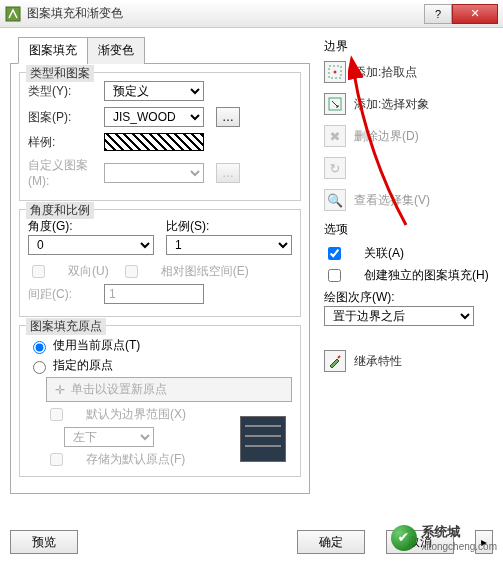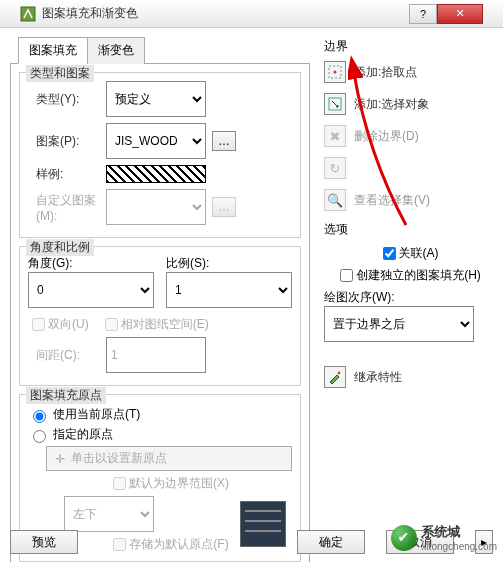--- a/index.html
+++ b/index.html
@@ -1,43 +1,43 @@
 <!DOCTYPE html>
 <html><head>
 <meta charset="utf-8">
 <style>
 * { box-sizing: border-box; font-family: "Microsoft YaHei", SimSun, sans-serif; font-size: 12px; }
 body { margin: 0; background: #fff; width: 503px; height: 562px; position: relative; overflow: hidden; }
-.titlebar { height: 28px; background: linear-gradient(#fff, #e8e8e8); border-bottom: 1px solid #ccc; display: flex; align-items: center; padding: 0 20px; }
+.titlebar { height: 28px; background: linear-gradient(#fff, #e8e8e8); border-bottom: 1px solid #ccc; display: flex; align-items: center; padding: 0 5px; }
 .titlebar .icon { width: 16px; height: 16px; margin-right: 6px; }
 .titlebar .title { flex: 1; color: #333; }
 .winbtns { display: flex; gap: 0; }
 .winbtn { width: 28px; height: 20px; border: 1px solid #aaa; background: linear-gradient(#fafafa,#e0e0e0); display: flex; align-items: center; justify-content: center; font-size: 11px; }
 .winbtn.close { background: linear-gradient(#e57373,#c62828); color:#fff; width: 46px; border-color:#a02020;}
 .winbtn.help { width: 28px; }
 .content { display: flex; padding: 8px 10px 0 10px; height: 484px; }
 .left { width: 300px; }
 .right { flex: 1; padding-left: 14px; }
 .tabs { display: flex; border-bottom: 1px solid #aaa; position: relative; padding-left: 8px; }
 .tab { padding: 4px 10px; border: 1px solid #aaa; border-bottom: none; background: #f0f0f0; margin-right: -1px; position: relative; top: 1px; }
 .tab.active { background: #fff; border-bottom: 1px solid #fff; }
 .panel { border: 1px solid #aaa; border-top: none; padding: 8px; background: #fff; }
 .group { border: 1px solid #ccc; margin-bottom: 8px; padding: 8px 8px 6px 8px; position: relative; }
 .group-title { position: absolute; top: -8px; left: 6px; background: #e5e5e5; padding: 0 4px; color: #333; }
-.row { display: flex; align-items: center; margin-bottom: 6px; gap: 6px; margin-left: 8px; }
+.row { display: flex; align-items: center; margin-bottom: 6px; gap: 12px; }
 .lbl { width: 64px; color: #333; }
 .lbl.disabled, .disabled { color: #aaa; }
-select, input[type=text] { height: 36px; border: 1px solid #888; padding: 0 4px; background: #fff; }
+select, input[type=text] { height: 20px; border: 1px solid #888; padding: 0 4px; background: #fff; }
 select { width: 100px; }
 .wide { width: 100px; }
 .dots { width: 24px; height: 20px; border: 1px solid #888; background: linear-gradient(#fafafa,#e6e6e6); display: flex; align-items:center; justify-content:center; }
 .swatch { width: 100px; height: 18px; border: 1px solid #000; background: repeating-linear-gradient(45deg,#000 0 2px,#fff 2px 6px); }
 .half { display: flex; gap: 12px; }
 .half > div { flex: 1; }
-.chk { display: flex; align-items: center; gap: 0; margin: 3px 0; justify-content: center; }
+.chk { display: flex; align-items: center; gap: 20px; margin: 3px 0; }
 .chk input { width: 13px; height: 13px; }
 .radio { display: flex; align-items: center; gap: 4px; margin: 3px 0; }
 .sub { margin-left: 18px; }
 .btn-set-origin { border: 1px solid #aaa; background: #f4f4f4; padding: 3px 8px; display: flex; align-items: center; gap: 6px; color: #aaa; }
 .hatch-preview { width: 46px; height: 46px; border: 1px solid #666; background: #2a3a4a; position: absolute; right: 14px; bottom: 14px; }
 .hatch-preview::before,.hatch-preview::after{content:"";position:absolute;}
 .hatch-preview::before{left:4px;right:4px;top:8px;height:2px;background:#888;box-shadow:0 10px 0 #888,0 20px 0 #888;}
 .section-title { font-weight: normal; margin: 2px 0 6px 0; }
 .r-item { display: flex; align-items: center; gap: 8px; margin-bottom: 10px; color: #333; }
 .r-item.disabled { color: #999; }

